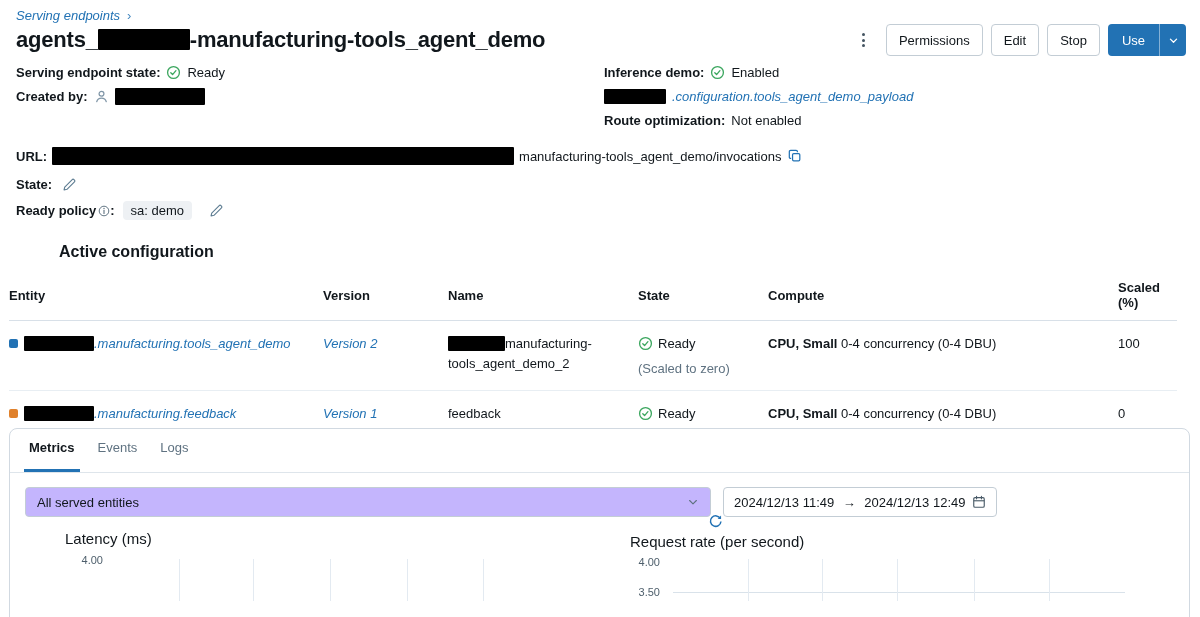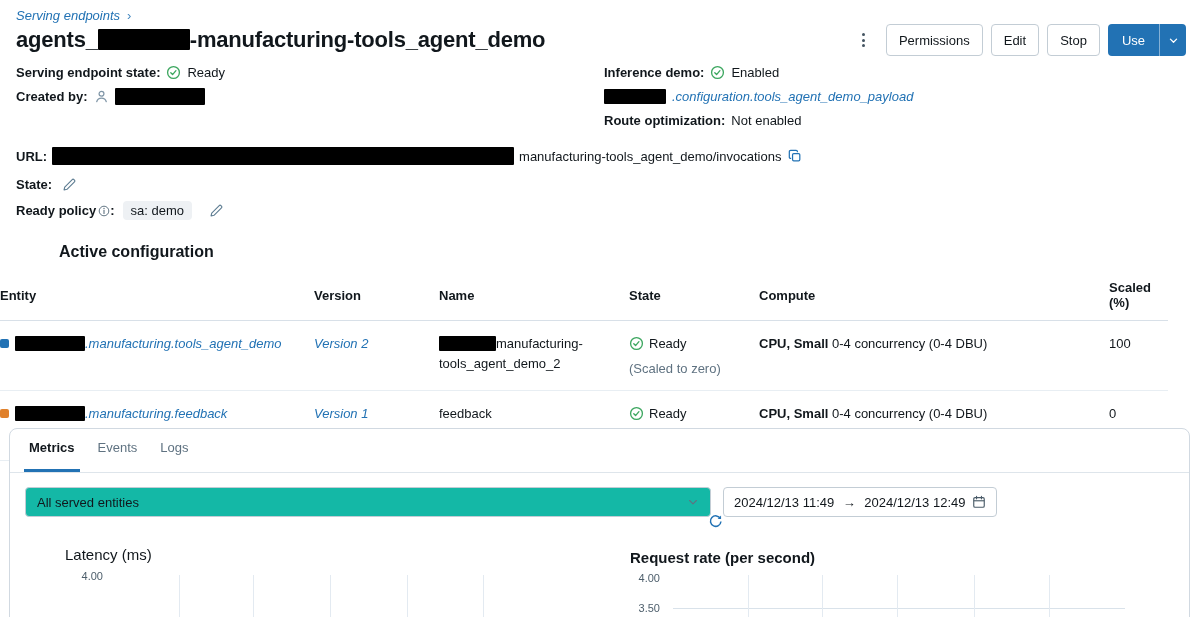--- a/index.html
+++ b/index.html
@@ -40,44 +40,44 @@
 
   .url-row { position:absolute; left:16px; top:147px; display:flex; align-items:center; gap:4px; }
   .redact-url { width:462px; height:18px; margin:0 1px; }
   .tags-row { position:absolute; left:16px; top:177px; display:flex; align-items:center; gap:10px; }
   .budget-row { position:absolute; left:16px; top:201px; display:flex; align-items:center; }
   .chip { background:#EEF1F4; border-radius:4px; padding:2px 8px; margin-left:8px; }
   .budget-row .icon-pencil { margin-left:17px; }
 
   
   .section-title { position:absolute; left:16px; top:243px; font-size:16px; font-weight:700;margin-left:43px; }
-  table.cfg { position:absolute; left:0; top:272px; width:1168px; border-collapse:collapse; table-layout:fixed; }
+  table.cfg { position:absolute; left:9px; top:272px; width:1168px; border-collapse:collapse; table-layout:fixed; }
   table.cfg th { text-align:left; font-weight:700; font-size:13px; padding:8px 8px 10px 0; border-bottom:1px solid #D8E0E8; }
   table.cfg td { vertical-align:top; font-size:13px; padding:13px 8px 12px 0; border-bottom:1px solid #E8EEF3; line-height:1.5;margin-top:27px; }
   .sq { display:inline-block; width:9px; height:9px; border-radius:2px; margin-right:6px; vertical-align:0; }
   .sq-blue { background:#2272B4; }
   .sq-orange { background:#E0812C; }
   .redact-entity { width:70px; height:15px; vertical-align:-3px; }
   .redact-name { width:57px; height:15px; vertical-align:-3px; }
   .state-line { display:flex; align-items:center; gap:5px; }
   .state-note { color:#5F7281; margin-top:5px; }
 
   
   .card { position:absolute; left:9px; top:428px; width:1181px; height:230px; background:#fff; border:1px solid #D1D9E1; border-radius:8px; }
   .tabs { display:flex; padding:11px 0 0 14px; border-bottom:1px solid #DEE5EB; }
   .tab { padding:0 5px 9px; margin-right:13px; color:#5F7281; cursor:pointer; }
   .tab.active { color:#11171C; font-weight:700; padding-bottom:14px; border-bottom:3px solid #2272B4; }
   .controls { display:flex; margin:14px 15px 0; }
-  .select { width:686px; height:30px; border:1px solid #C3CDD5; border-radius:4px; display:flex; align-items:center; justify-content:space-between; padding:0 11px; cursor:pointer; background:#14b8a6; }
+  .select { width:686px; height:30px; border:1px solid #C3CDD5; border-radius:4px; display:flex; align-items:center; justify-content:space-between; padding:0 11px; cursor:pointer; background:#c4b5fd; }
   .datebox { margin-left:12px; width:274px; height:30px; border:1px solid #C3CDD5; border-radius:4px; display:flex; align-items:center; justify-content:space-between; padding:0 10px; background:#fff; }
   .datebox .arrow { color:#11171C; padding:0 2px; }
   .refresh { position:absolute; left:698px; top:84px; width:16px; height:16px; background:none; border:none; padding:0; cursor:pointer; display:flex; }
 
   
-  .charts { position:absolute; left:0; top:540px; width:1096px; height:77px; }
+  .charts { position:absolute; left:0; top:524px; width:1096px; height:77px; }
   .charts .abs { position:absolute; }
   .chart-title { font-size:15px; }
   .tick { font-size:11px; color:#4D5E6B; width:43px; text-align:right; }
   .vline { width:1px; background:#E3EAF1; top:35px; height:42px; }
   .hline { height:1px; background:#D9E2EA; }
 </style>
 </head>
 <body>
 
 <div class="breadcrumb">
@@ -303,21 +303,21 @@
 <div class="charts">
 
   <div class="abs chart-title" style="left:65px; top:6px;">Latency (ms)</div>
   <div class="abs tick" style="left:60px; top:30px;">4.00</div>
   <div class="abs vline" style="left:179px;"></div>
   <div class="abs vline" style="left:253px;"></div>
   <div class="abs vline" style="left:330px;"></div>
   <div class="abs vline" style="left:407px;"></div>
   <div class="abs vline" style="left:483px;"></div>
 
-  <div class="abs chart-title" style="left:630px; top:9px;font-weight:bold;">Request rate (per second)</div>
+  <div class="abs chart-title" style="left:630px; top:9px;">Request rate (per second)</div>
   <div class="abs tick" style="left:617px; top:32px;">4.00</div>
   <div class="abs tick" style="left:617px; top:62px;">3.50</div>
   <div class="abs hline" style="left:673px; top:68px; width:452px;"></div>
   <div class="abs vline" style="left:748px;"></div>
   <div class="abs vline" style="left:822px;"></div>
   <div class="abs vline" style="left:897px;"></div>
   <div class="abs vline" style="left:974px;"></div>
   <div class="abs vline" style="left:1049px;"></div>
 </div>
 

